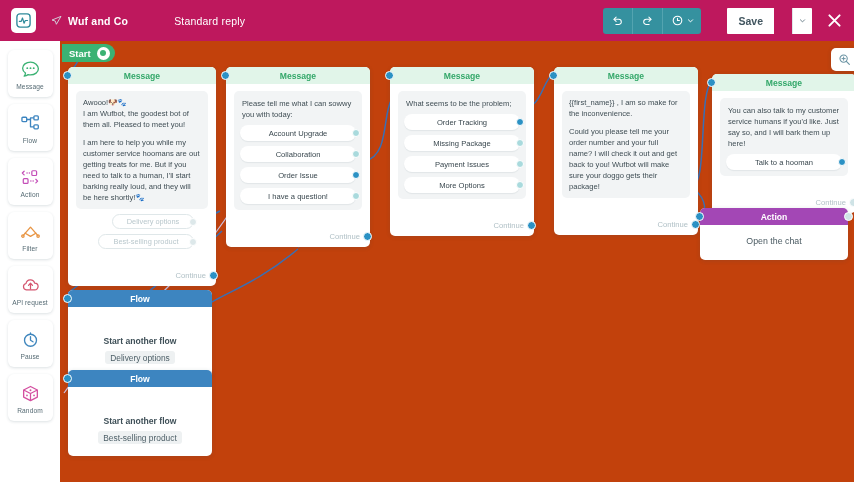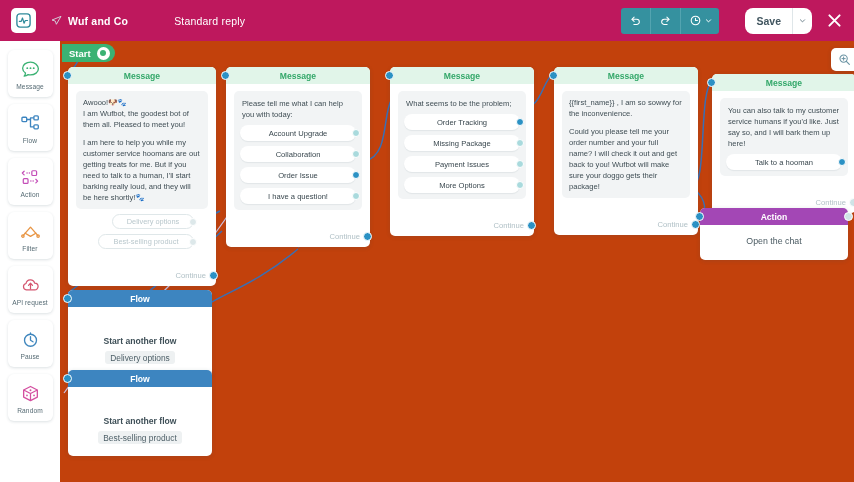--- a/index.html
+++ b/index.html
@@ -43,21 +43,21 @@
   #header-actions {
     margin-left: auto; margin-right: 11px;
     display: flex; align-items: center; gap: 0;
   }
   .hbtn {
     width: 30px; height: 26px; display:flex; align-items:center; justify-content:center;
     background: #35919f; cursor: pointer; border-right: 1px solid #53a4b0;
   }
   .hbtn:first-child { border-radius: 3px 0 0 3px; }
   .hbtn.dropdown { width: 38px; border-right: none; border-radius: 0 3px 3px 0; gap:3px;}
-  .save-group { display:flex; margin-left: 26px; border-radius: 8px; overflow: hidden; }
+  .save-group { display:flex; margin-left: 26px; border-radius: 1px; overflow: hidden; gap: 18px; }
   .save-btn {
     background:#ffffff; color:#41555f; font-size:10.5px; font-weight:bold;
     padding: 0 11px; height: 26px; display:flex; align-items:center; cursor:pointer;
   }
   .save-caret {
     background:#ffffff; width: 20px; height: 26px;
     display:flex; align-items:center; justify-content:center; cursor:pointer;
     border-left: 1px solid #dfe6e9;
   }
   .close-x { margin-left: 14px; cursor:pointer; display:flex; align-items:center;}
@@ -428,21 +428,21 @@
         <span class="dot"></span>
       </div>
     </div>
   </div>
 
   <div class="node" style="left:166px; top:26px; width:144px;">
     <div class="inp-dot"></div>
     <div class="node-head head-msg">Message</div>
     <div class="node-body">
       <div class="qr-wrap">
-        <div class="qtext">Please tell me what I can help you with today:</div>
+        <div class="qtext">Please tell me what I can sowwy you with today:</div>
         <div class="qr">
           <span>Account Upgrade</span>
           <span class="dot"></span>
         </div>
         <div class="qr">
           <span>Collaboration</span>
           <span class="dot"></span>
         </div>
         <div class="qr">
           <span>Order Issue</span>
@@ -488,21 +488,21 @@
         <span class="dot"></span>
       </div>
     </div>
   </div>
 
   <div class="node" style="left:494px; top:26px; width:144px;">
     <div class="inp-dot"></div>
     <div class="node-head head-msg">Message</div>
     <div class="node-body">
       <div class="bubble">
-        <p>{{first_name}} , I am so sowwy for the inconvenience.</p>
+        <p>{{first_name}} , I am so make for the inconvenience.</p>
         <p>Could you please tell me your order number and your full name? I will check it out and get back to you! Wufbot will make sure your doggo gets their package!</p>
       </div>
       <div class="continue">
         <span>Continue</span>
         <span class="dot"></span>
       </div>
     </div>
   </div>
 
   <div class="node" style="left:652px; top:33px; width:144px;">

